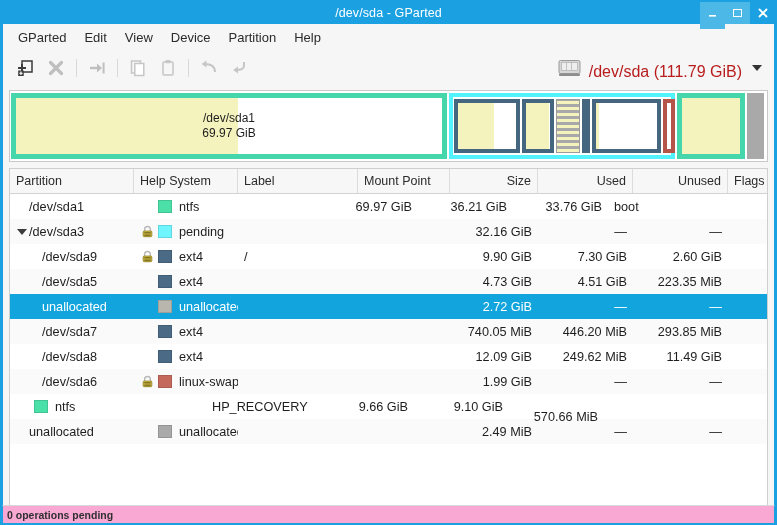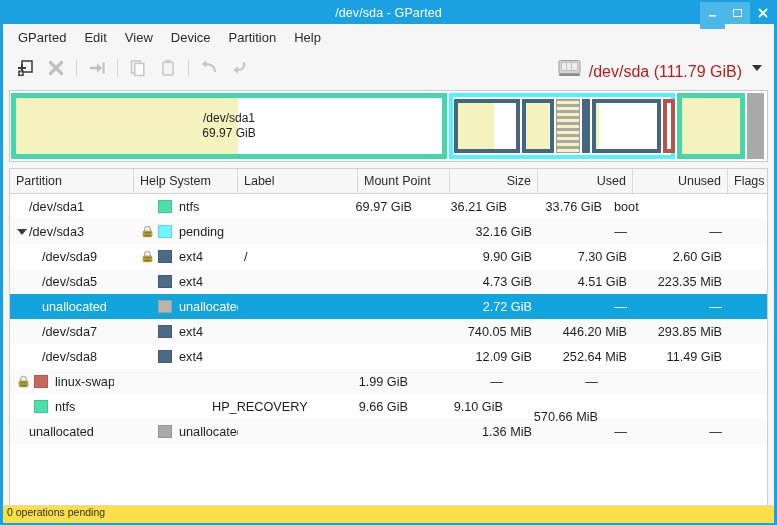--- a/index.html
+++ b/index.html
@@ -117,24 +117,24 @@
   .expander{
     width:11px;flex:0 0 11px;margin-right:2px;display:flex;align-items:center;justify-content:center;
   }
   .expander .tri{
     width:0;height:0;border-left:5px solid transparent;border-right:5px solid transparent;
     border-top:6px solid #3c3c3c;
   }
   .lock{width:15px;flex:0 0 15px;height:14px;margin-right:3px;display:flex;align-items:center;justify-content:center;}
   
   .statusbar{
-    flex:0 0 17px;height:17px;background:#fde047;
-    display:flex;padding-left:4px;
+    flex:0 0 17px;height:17px;background:#f9a8d4;
+    display:flex;align-items:center;padding-left:4px;
     border-top:1px solid #d8d8d8;
-    border-left:1px solid #1ba1e2;border-right:1px solid #1ba1e2;
+    border-left:1px solid #1ba1e2;border-right:1px solid #1ba1e2;font-weight:bold;
   }
   .statusbar .stxt{font-size:10.5px;color:#303030;}
 </style>
 </head>
 <body>
 
 <div class="window">
 
   <div class="titlebar">
     <div class="title">/dev/sda - GParted</div>
@@ -415,25 +415,29 @@
               <span>/dev/sda8</span>
             </div>
             <div class="td" style="flex: 0 0 104px;">
               <span class="lock"></span>
               <span class="swatch" style="background: rgb(74, 106, 134);"></span>
               <span>ext4</span>
             </div>
             <div class="td" style="flex: 0 0 92px;"></div>
             <div class="td" style="flex: 0 0 120px;"></div>
             <div class="td num" style="flex: 0 0 88px;">12.09 GiB</div>
-            <div class="td num" style="flex: 0 0 95px;">252.64 MiB</div>
+            <div class="td num" style="flex: 0 0 95px;">249.62 MiB</div>
             <div class="td num" style="flex: 0 0 95px;">11.49 GiB</div>
             <div class="td" style="flex: 1 1 auto;"></div>
           </div>
           <div class="tr even">
+            <div class="td" style="flex: 0 0 124px;">
+              <span style="width: 26px; flex: 0 0 26px;"></span>
+              <span>/dev/sda6</span>
+            </div>
             <div class="td" style="flex: 0 0 104px;">
               <span class="lock">
                 <svg width="13" height="13" viewBox="0 0 13 13">
                   <path d="M3.6 6.2 V4.4 a2.9 2.9 0 0 1 5.8 0 V6.2" fill="none" stroke="#b9b9b9" stroke-width="1.4"></path>
                   <rect x="2.2" y="6.1" width="8.6" height="5.6" rx="1" fill="#e8d24a" stroke="#8a7a1e" stroke-width=".9"></rect>
                   <path d="M3.2 7.6 h6.6 M3.2 9 h6.6 M3.2 10.4 h6.6" stroke="#4a4110" stroke-width=".7"></path>
                 </svg>
               </span>
               <span class="swatch" style="background: rgb(196, 105, 92);"></span>
               <span>linux-swap</span>
@@ -463,21 +467,21 @@
               <span style="width: 13px; flex: 0 0 13px;"></span>
               <span>unallocated</span>
             </div>
             <div class="td" style="flex: 0 0 104px;">
               <span class="lock"></span>
               <span class="swatch" style="background: rgb(169, 169, 169);"></span>
               <span>unallocated</span>
             </div>
             <div class="td" style="flex: 0 0 92px;"></div>
             <div class="td" style="flex: 0 0 120px;"></div>
-            <div class="td num" style="flex: 0 0 88px;">1.36 MiB</div>
+            <div class="td num" style="flex: 0 0 88px;">2.49 MiB</div>
             <div class="td num" style="flex: 0 0 95px;">—</div>
             <div class="td num" style="flex: 0 0 95px;">—</div>
             <div class="td" style="flex: 1 1 auto;"></div>
           </div>
         </div>
     </div>
 
   </div>
 
   <div class="statusbar">

